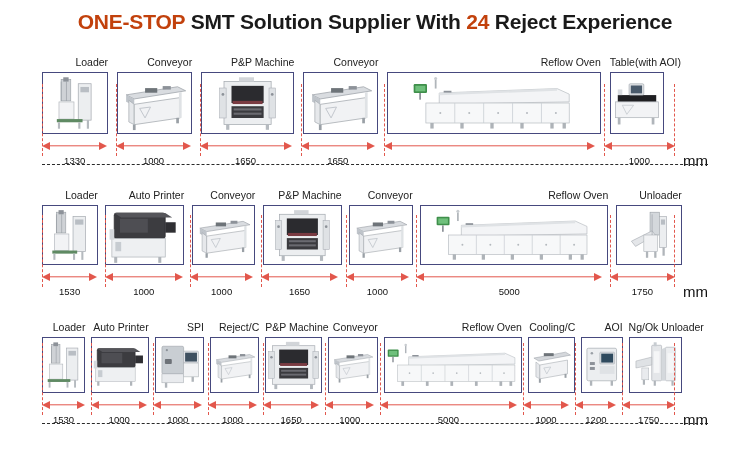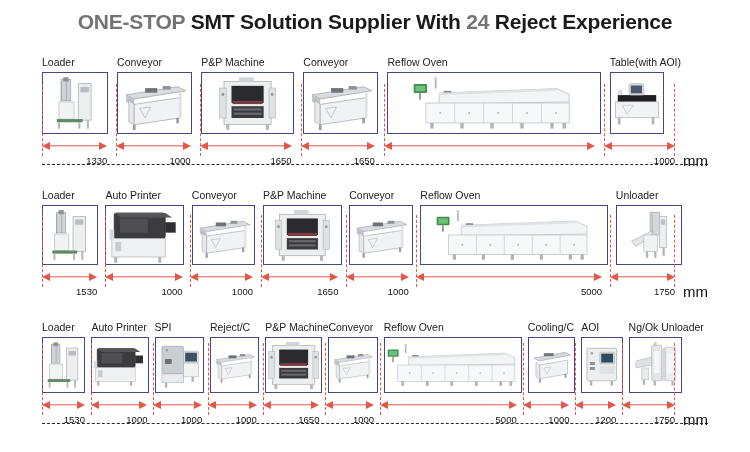--- a/index.html
+++ b/index.html
@@ -7,30 +7,30 @@
     width:750px;height:452px;background:#ffffff;
     font-family:"Liberation Sans","DejaVu Sans",sans-serif;
     overflow:hidden;position:relative;
   }
   
   .title{
     position:absolute;left:0;top:10px;width:750px;text-align:center;
     font-size:21px;font-weight:bold;color:#1a1a1a;letter-spacing:-.2px;
     white-space:nowrap;
   }
-  .title .accent{color:#737373;}
+  .title .accent{color:#c2410c;}
   
   .row{position:absolute;left:42px;width:666px;}
   .row1{top:55px;}
   .row2{top:188px;}
   .row3{top:320px;}
   .cells{display:flex;align-items:flex-end;position:relative;}
   .cell{position:relative;box-sizing:border-box;}
   .cap{
-    font-size:10.5px;color:#222;text-align:left;white-space:nowrap;
+    font-size:10.5px;color:#222;text-align:right;white-space:nowrap;
     height:15px;line-height:15px;margin-bottom:2px;
   }
   .pic{
     border:1.3px solid #46497e;background:#fff;box-sizing:border-box;
     position:relative;overflow:hidden;
   }
   
   .dims{position:relative;display:flex;margin-top:4px;}
   .dim{position:relative;box-sizing:border-box;}
   .arrowbox{height:16px;position:relative;}
@@ -45,21 +45,21 @@
   }
   .ahead.l{left:0;border-right:8px solid #e2574c;}
   .ahead.r{right:0;border-left:8px solid #e2574c;}
   .tick{
     position:absolute;top:-54px;bottom:-2px;width:0;
     border-left:1.4px dashed #e2574c;
   }
   .tick.tleft{left:0;}
   .tick.tright{right:0;}
   .dimval{
-    font-size:9.5px;color:#111;text-align:right;height:13px;line-height:13px;
+    font-size:9.5px;color:#111;text-align:center;height:13px;line-height:13px;
     white-space:nowrap;
   }
   .unit{
     font-size:15px;color:#111;margin-left:8px;align-self:flex-end;
     height:13px;line-height:13px;padding-bottom:0px;white-space:nowrap;
   }
   .baseline{
     position:absolute;left:0;height:0;border-top:1.5px dashed #2a2a2a;
   }
   

